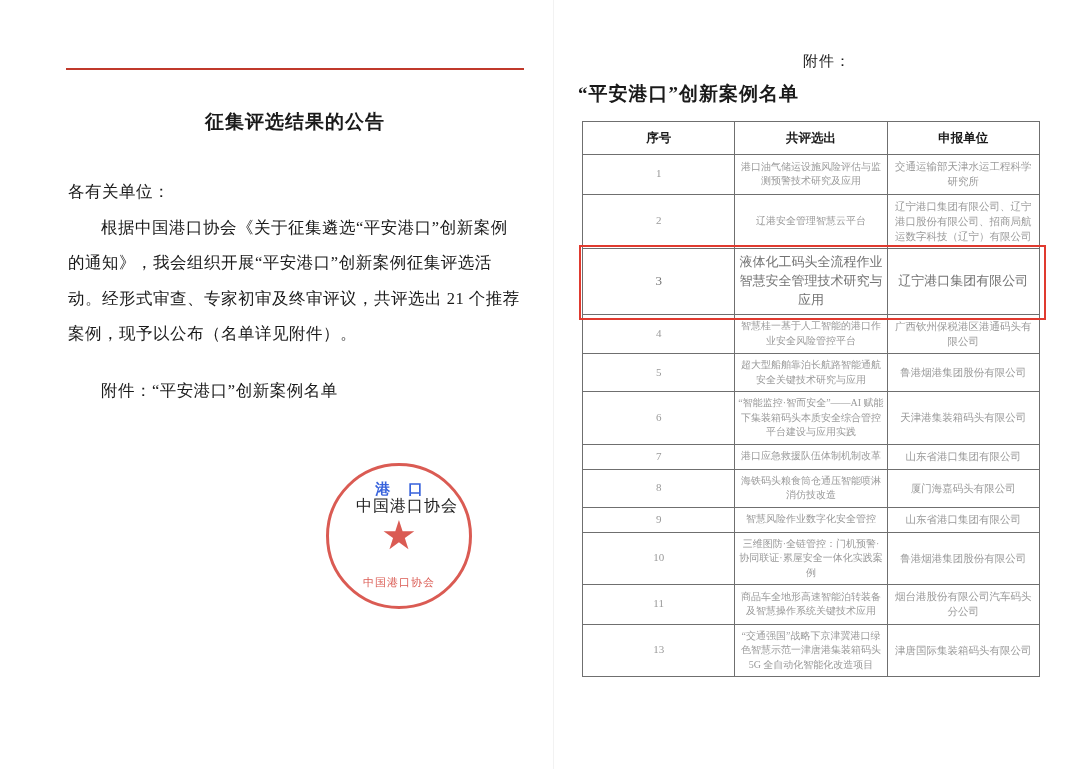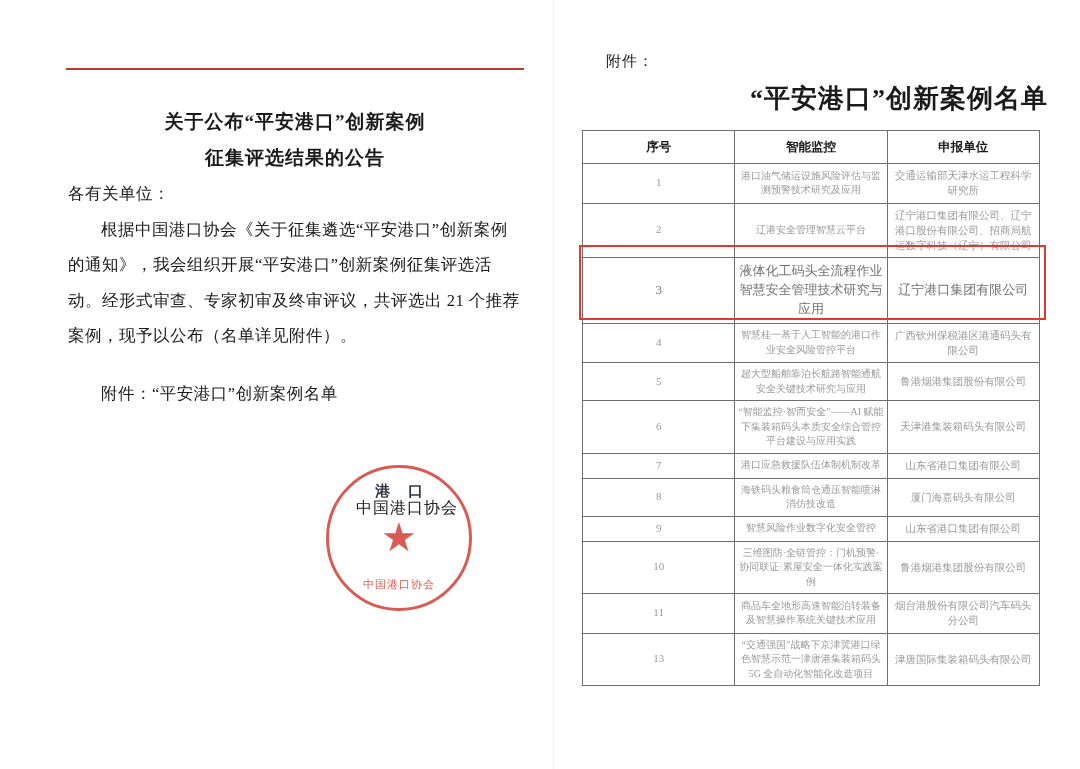--- a/index.html
+++ b/index.html
@@ -46,20 +46,21 @@
     text-align: center;
     font-size: 19px;
     font-weight: bold;
     margin-top: 34px;
     line-height: 1.9;
     letter-spacing: 1px;
   }
   #doc-title .line2 { display: block; }
 
   #body-text {
+    margin-top: 34px;
     font-size: 16.5px;
     line-height: 2.15;
     letter-spacing: 0.5px;
     padding: 0 10px 0 8px;
   }
   #body-text p { margin: 0; }
   #body-text p.indent { text-indent: 2em; }
   #body-text p.attach { text-indent: 2em; margin-top: 22px; }
 
   
@@ -87,21 +88,21 @@
     border: 3px solid #d6453c;
     border-radius: 50%;
     opacity: 0.88;
   }
   #seal-top-text {
     position: absolute;
     left: 0;
     right: 0;
     top: 14px;
     text-align: center;
-    color: #0f172a;
+    color: #1d4ed8;
     font-size: 15px;
     font-weight: bold;
     letter-spacing: 7px;
     text-indent: 7px;
   }
   #seal-bottom-text {
     position: absolute;
     left: 0;
     right: 0;
     bottom: 16px;
@@ -125,24 +126,25 @@
     position: absolute;
     left: 578px;
     top: 52px;
     width: 470px;
   }
   #attachment-label {
     font-size: 15px;
     letter-spacing: 1px;
     margin-left: 28px;
     margin-bottom: 10px;
+    text-align: center;
   }
   #list-title {
-    text-align: right;
-    font-size: 26px;
+    text-align: left;
+    font-size: 19px;
     font-weight: bold;
     letter-spacing: 1px;
     margin-bottom: 14px;
   }
   table#case-table {
     border-collapse: collapse;
     width: 458px;
     margin-left: 4px;
     table-layout: fixed;
   }
@@ -200,21 +202,20 @@
 <body>
 
 <div id="page-gap"></div>
 
 <div id="left-doc">
 
 
   <div id="red-rule"></div>
 
   <div id="doc-title">
-    <span>关于公布“平安港口”创新案例</span>
     <span class="line2">征集评选结果的公告</span>
   </div>
 
   <div id="body-text">
     <p>各有关单位：</p>
     <p class="indent">根据中国港口协会《关于征集遴选“平安港口”创新案例的通知》，我会组织开展“平安港口”创新案例征集评选活动。经形式审查、专家初审及终审评议，共评选出 21 个推荐案例，现予以公布（名单详见附件）。</p>
     <p class="attach">附件：“平安港口”创新案例名单</p>
   </div>
 
   <div id="sign-block">
@@ -230,21 +231,21 @@
 </div>
 
 <div id="right-doc">
   <div id="attachment-label">附件：</div>
   <div id="list-title">“平安港口”创新案例名单</div>
 
   <table id="case-table">
     <thead>
       <tr>
         <th class="num">序号</th>
-        <th>智能监控</th>
+        <th>共评选出</th>
         <th class="unit">申报单位</th>
       </tr>
     </thead>
     <tbody id="table-body">
         <tr>
           <td class="num">1</td>
           <td class="name">港口油气储运设施风险评估与监测预警技术研究及应用</td>
           <td class="unit">交通运输部天津水运工程科学研究所</td>
         </tr>
         <tr>

